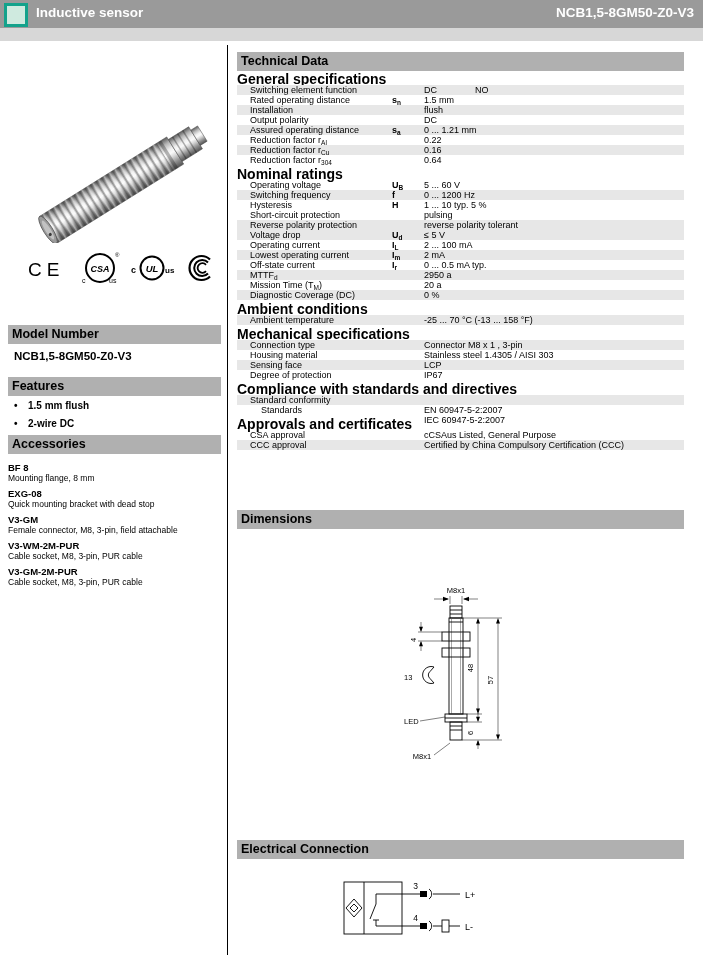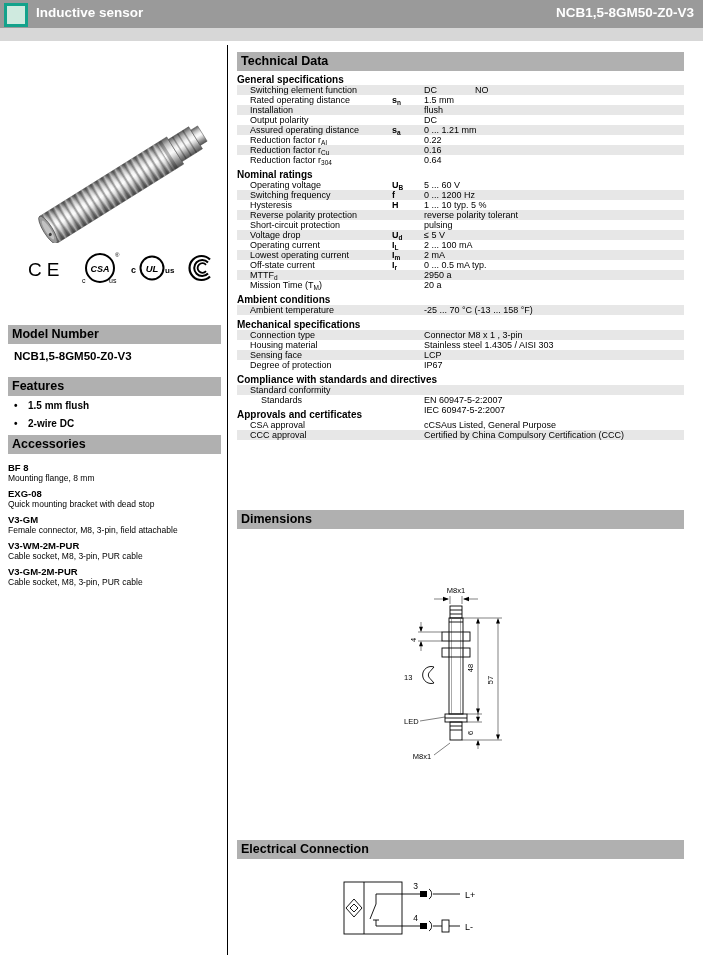--- a/index.html
+++ b/index.html
@@ -19,21 +19,21 @@
   
   .model-value{position:absolute;left:14px;top:350px;font-size:11.5px;font-weight:bold;}
   .features-list{position:absolute;left:14px;top:400px;width:205px;}
   .feature-item{font-size:10px;font-weight:bold;margin-bottom:7px;display:flex;}
   .feature-item .dot{width:14px;}
   .accessories-list{position:absolute;left:8px;top:457px;width:213px;}
   .acc-name{font-size:9.5px;font-weight:bold;margin-top:5px;line-height:11px;}
   .acc-desc{font-size:8.5px;line-height:10px;}
   
   .tech{position:absolute;left:237px;top:70px;width:447px;}
-  .tsec{font-size:10px;font-weight:bold;height:11px;line-height:11px;margin-top:4px;}
+  .tsec{font-size:14px;font-weight:bold;height:11px;line-height:11px;margin-top:4px;}
   .trow{position:relative;min-height:10px;line-height:10px;font-size:9px;}
   .trow.shade{background:#e7e7e7;}
   .tl{margin-left:13px;}
   .tl.ind2{margin-left:24px;}
   .ts{position:absolute;left:155px;top:0;font-weight:bold;}
   .tv{position:absolute;left:187px;top:0;}
   .tv2{position:absolute;left:238px;top:0;}
   sub{font-size:6.5px;vertical-align:-1.5px;line-height:0;}
   
   .dim-svg{position:absolute;left:390px;top:580px;}
@@ -188,27 +188,27 @@
       <div class="trow shade">
         <div class="tl">Switching frequency</div>
         <div class="ts">f</div>
         <div class="tv">0 ... 1200 Hz</div>
       </div>
       <div class="trow">
         <div class="tl">Hysteresis</div>
         <div class="ts">H</div>
         <div class="tv">1 ... 10  typ. 5  %</div>
       </div>
+      <div class="trow">
+        <div class="tl">Short-circuit protection</div>
+        <div class="tv">pulsing</div>
+      </div>
       <div class="trow shade">
         <div class="tl">Reverse polarity protection</div>
         <div class="tv">reverse polarity tolerant</div>
-      </div>
-      <div class="trow">
-        <div class="tl">Short-circuit protection</div>
-        <div class="tv">pulsing</div>
       </div>
       <div class="trow shade">
         <div class="tl">Voltage drop</div>
         <div class="ts">U<sub>d</sub></div>
         <div class="tv">≤ 5 V</div>
       </div>
       <div class="trow">
         <div class="tl">Operating current</div>
         <div class="ts">I<sub>L</sub></div>
         <div class="tv">2 ... 100 mA</div>
@@ -223,20 +223,24 @@
         <div class="ts">I<sub>r</sub></div>
         <div class="tv">0 ... 0.5 mA typ.</div>
       </div>
       <div class="trow shade">
         <div class="tl">MTTF<sub>d</sub></div>
         <div class="tv">2950 a</div>
       </div>
       <div class="trow">
         <div class="tl">Mission Time (T<sub>M</sub>)</div>
         <div class="tv">20 a</div>
+      </div>
+      <div class="trow shade">
+        <div class="tl">Diagnostic Coverage (DC)</div>
+        <div class="tv">0 %</div>
       </div>
       <div class="tsec">Ambient conditions</div>
       <div class="trow shade">
         <div class="tl">Ambient temperature</div>
         <div class="tv">-25 ... 70 °C (-13 ... 158 °F)</div>
       </div>
       <div class="tsec">Mechanical specifications</div>
       <div class="trow shade">
         <div class="tl">Connection type</div>
         <div class="tv">Connector M8 x 1 , 3-pin</div>

